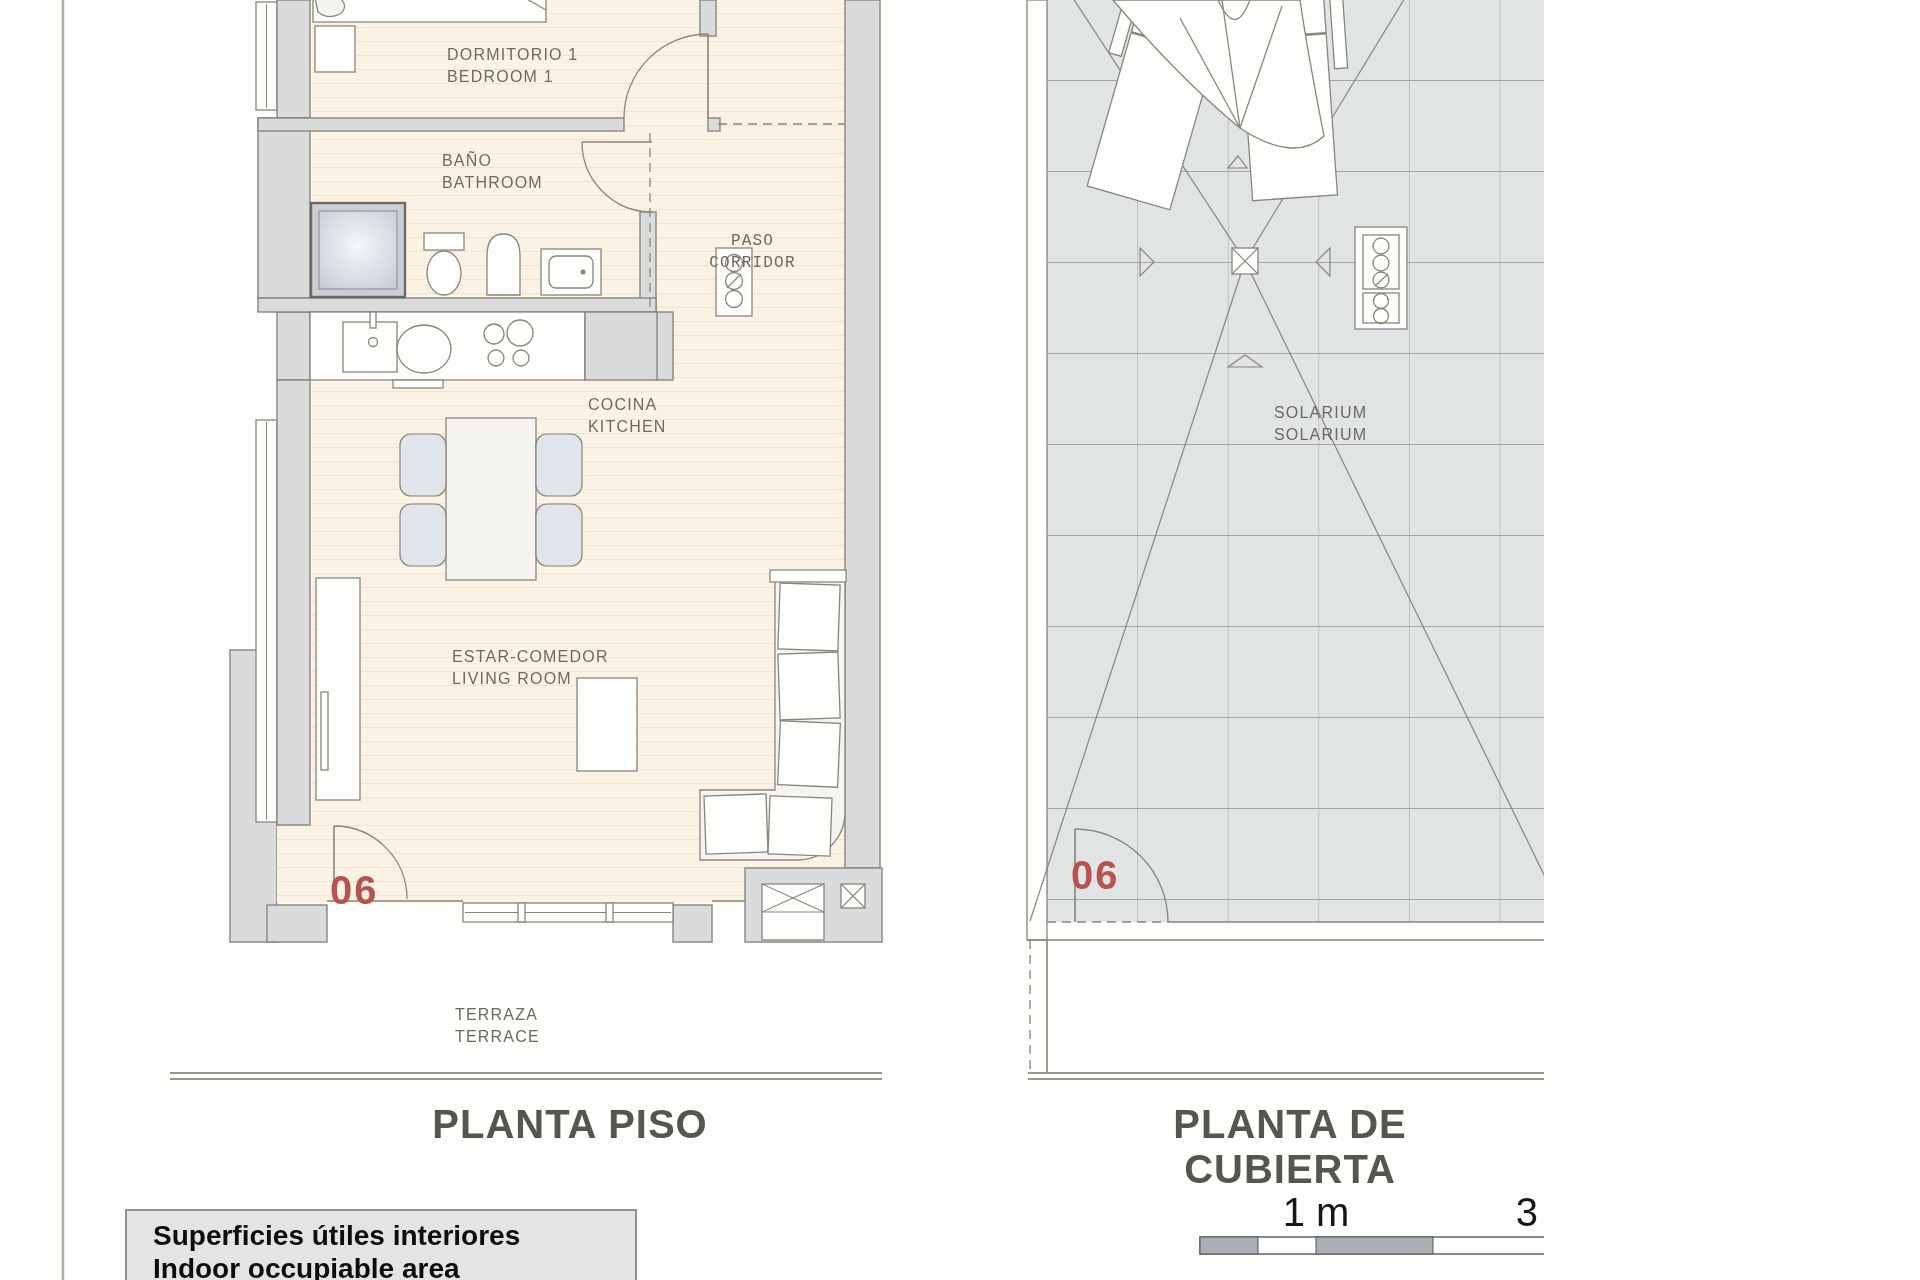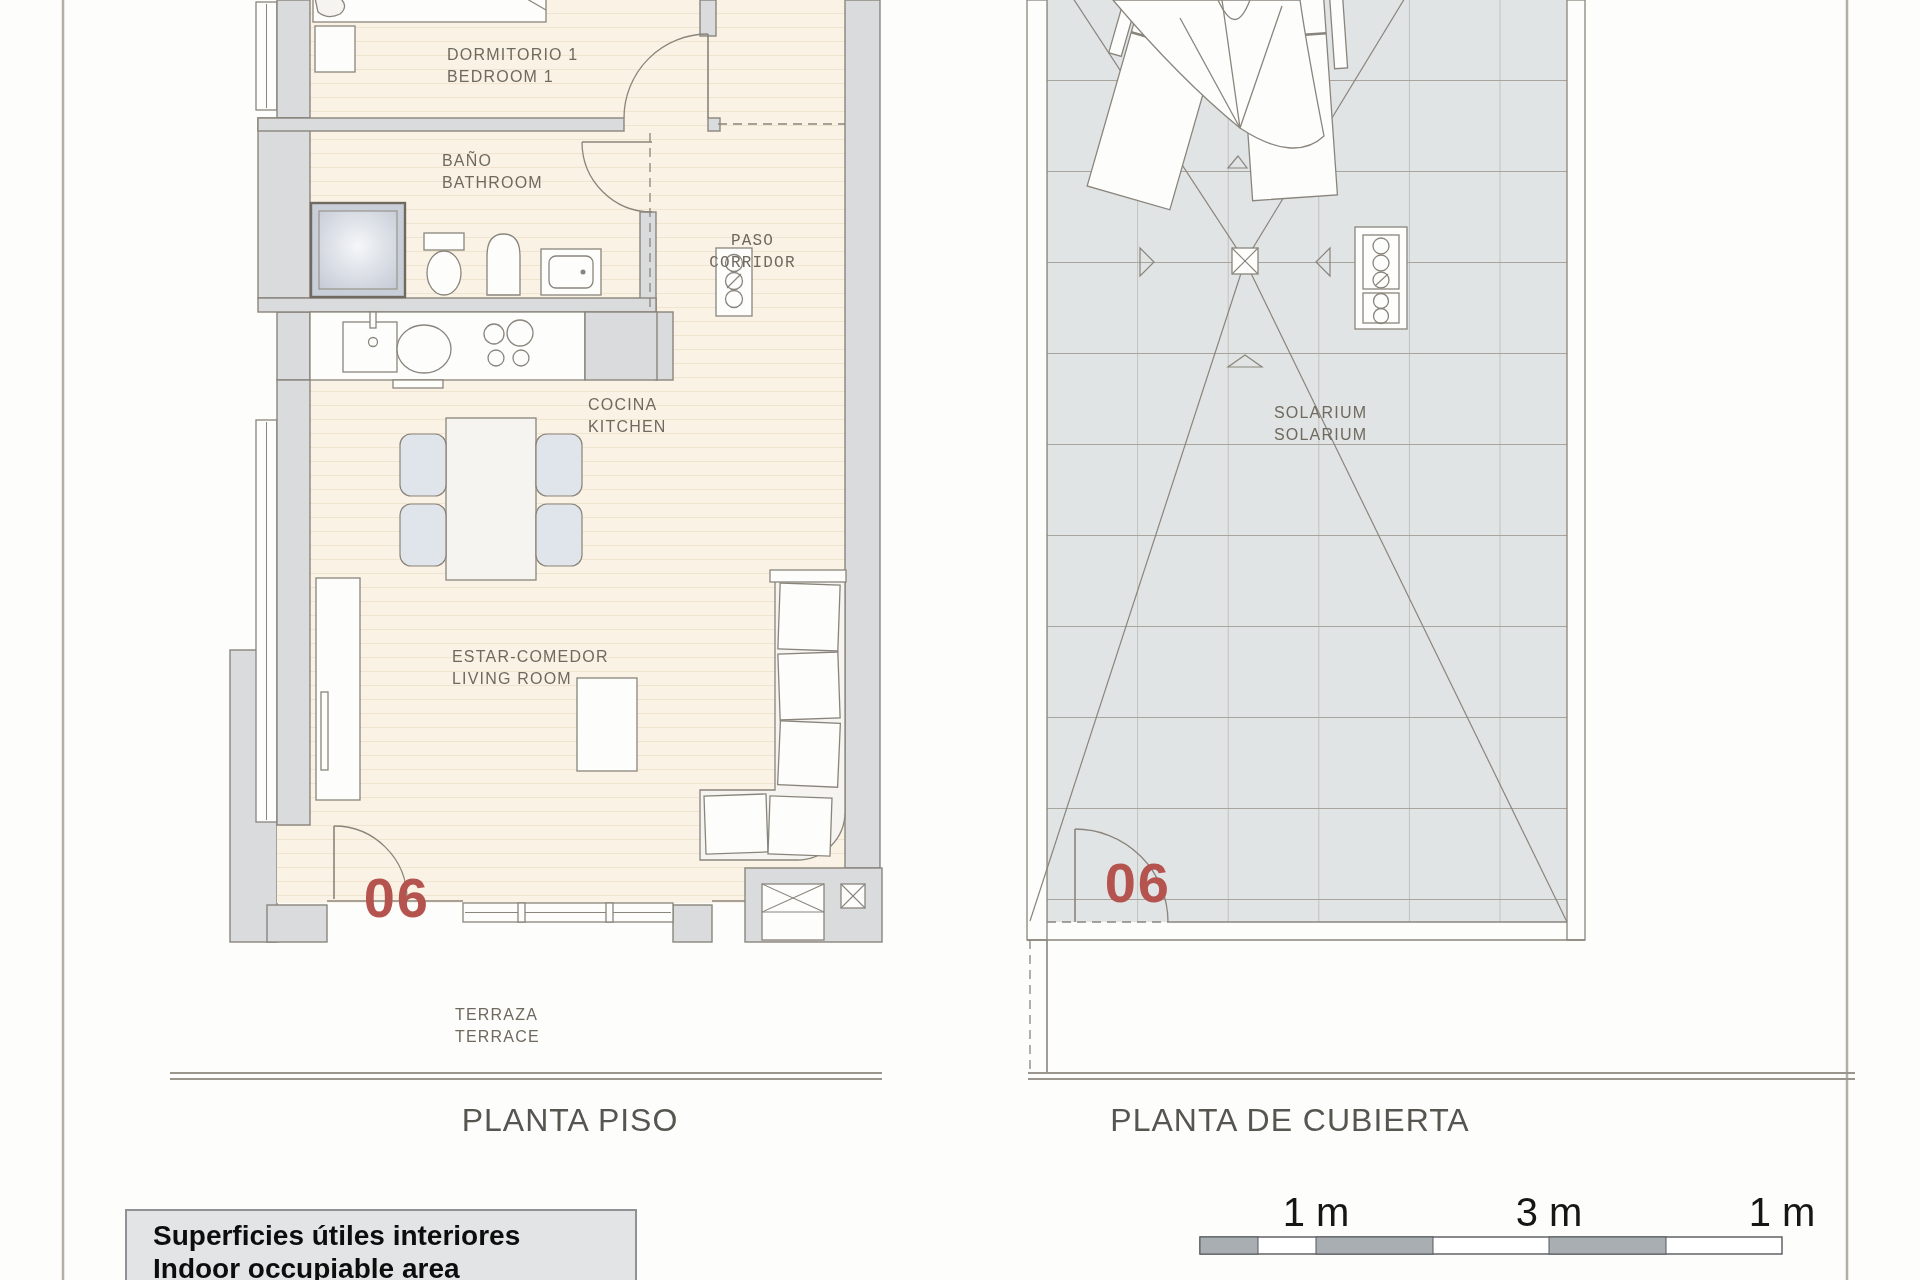--- a/index.html
+++ b/index.html
@@ -1,33 +1,33 @@
 <!DOCTYPE html>
 <html style="--unit_number_red: #b5544f; --wall_fill: #d9dbdc; --floor_cream: #faf3e5; --roof_tile: #e1e4e5; --label_text: #6f695e; --title_text: #57554f;"><head>
 <meta charset="utf-8">
 <style>
   html,body{margin:0;padding:0;background:#fdfdfc;}
-  .sheet{position:relative;width:1920px;height:1280px;background:#fdfdfc;overflow:hidden;
+  .sheet{position:relative;width:1544px;height:1280px;background:#fdfdfc;overflow:hidden;
          font-family:"Liberation Sans",sans-serif;}
   .sheet svg{position:absolute;left:0;top:0;width:1920px;height:1280px;}
   .wall{fill:var(--wall_fill,#d9dbdc);stroke:#8a857c;stroke-width:1.4;}
   .wline{stroke:#8a857c;stroke-width:1.6;fill:none;}
   .furn{fill:#fdfdfc;stroke:#8a857c;stroke-width:1.3;}
   .soft{fill:#f6f4f0;stroke:#8a857c;stroke-width:1.3;}
   .nofill{fill:none;stroke:#8a857c;stroke-width:1.3;}
   .dash{stroke:#8a857c;stroke-width:1.3;stroke-dasharray:9 6;fill:none;}
   .gline{stroke:#9b968d;stroke-width:2;}
   .rlabel{position:absolute;font-size:16px;letter-spacing:1.2px;color:var(--label_text,#6f695e);
           line-height:22px;}
   .rlabel span{display:block;}
   .rlabel.center{text-align:center;font-family:Liberation Mono, monospace;}
-  .unit{position:absolute;font-size:56px;font-weight:bold;letter-spacing:2px;line-height:1;
-        color:var(--unit_number_red,#b5544f);width:100px;text-align:right;}
-  .ptitle{position:absolute;font-size:32px;letter-spacing:1px;color:var(--title_text,#57554f);
-          width:420px;text-align:center;top:1102px;}
+  .unit{position:absolute;font-size:40px;font-weight:bold;letter-spacing:2px;line-height:1;
+        color:var(--unit_number_red,#b5544f);width:100px;text-align:left;}
+  .ptitle{position:absolute;font-size:40px;letter-spacing:1px;color:var(--title_text,#57554f);
+          width:420px;text-align:center;top:1102px;font-weight:bold;}
   .slabel{position:absolute;top:1190px;width:120px;text-align:center;font-size:40px;color:#161616;}
   .legend{position:absolute;left:125px;top:1209px;width:512px;height:86px;background:#e3e4e5;
           border:2px solid #8f9194;box-sizing:border-box;padding:8px 0 0 26px;
           font-weight:bold;font-size:28px;line-height:33px;color:#0d0d0d;}
   .legend span{display:block;}
 </style>
 </head>
 <body>
 
 <div class="sheet">

